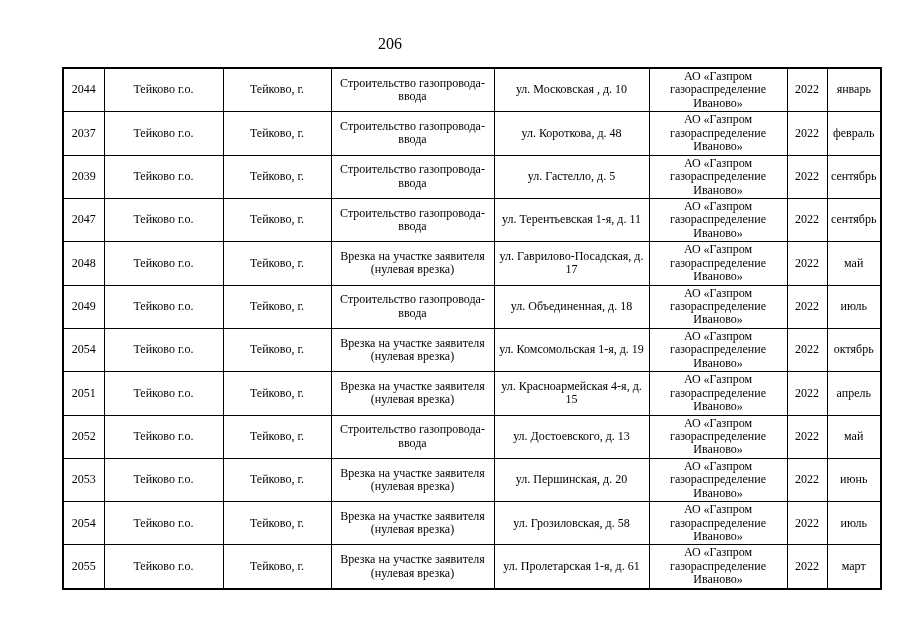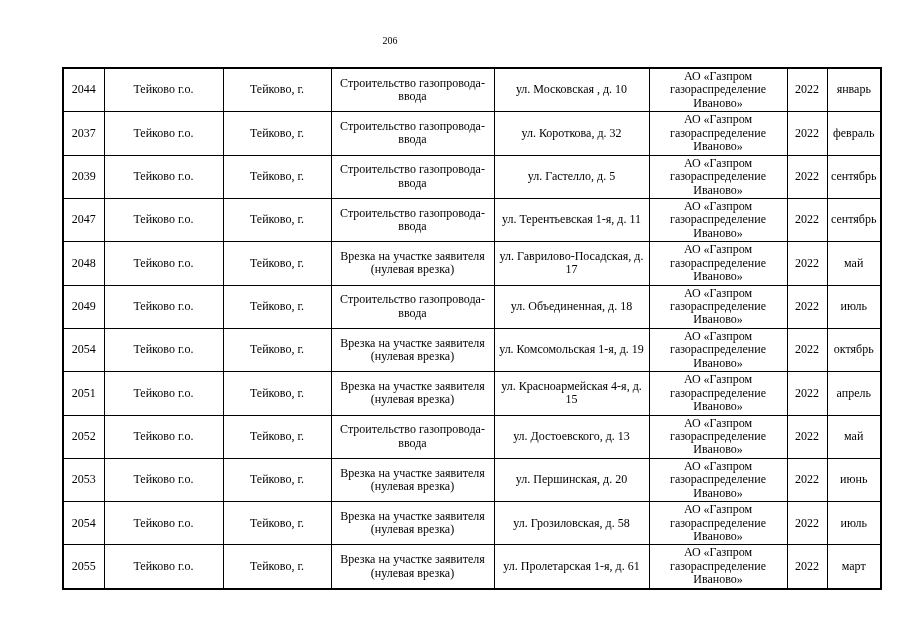--- a/index.html
+++ b/index.html
@@ -14,21 +14,21 @@
     font-family: "Liberation Serif", "DejaVu Serif", serif;
     color: #000000;
     overflow: hidden;
   }
   .page-number {
     position: absolute;
     top: 35px;
     left: 0;
     width: 780px;
     text-align: center;
-    font-size: 10px;
+    font-size: 16px;
   }
   table.data-table {
     position: absolute;
     left: 62px;
     top: 67px;
     border-collapse: collapse;
     table-layout: fixed;
     border: 2px solid #000000;
   }
   table.data-table td {
@@ -75,21 +75,21 @@
         <td>ул. Московская , д. 10</td>
         <td>АО «Газпром газораспределение Иваново»</td>
         <td>2022</td>
         <td>январь</td>
       </tr>
       <tr>
         <td>2037</td>
         <td>Тейково г.о.</td>
         <td>Тейково, г.</td>
         <td>Строительство газопровода-ввода</td>
-        <td>ул. Короткова, д. 32</td>
+        <td>ул. Короткова, д. 48</td>
         <td>АО «Газпром газораспределение Иваново»</td>
         <td>2022</td>
         <td>февраль</td>
       </tr>
       <tr>
         <td>2039</td>
         <td>Тейково г.о.</td>
         <td>Тейково, г.</td>
         <td>Строительство газопровода-ввода</td>
         <td>ул. Гастелло, д. 5</td>

